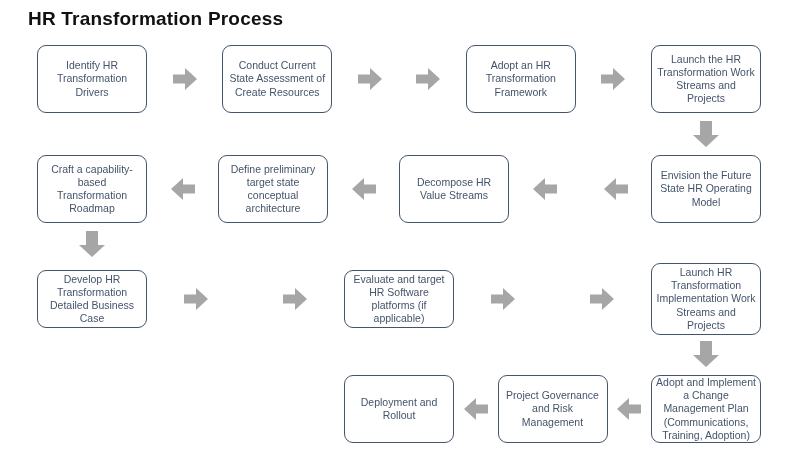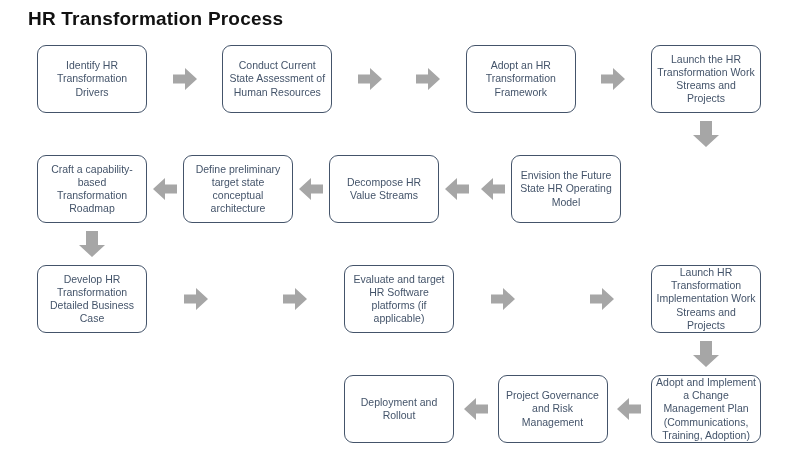--- a/index.html
+++ b/index.html
@@ -36,21 +36,21 @@
       <div class="flow-row" style="top: 45px; left: 37px; width: 724px; gap: 17px;">
         <div class="step">
           <span>Identify HR Transformation Drivers</span>
         </div>
         <div class="gap">
           <svg width="24" height="22" viewBox="0 0 24 22">
             <path d="M0,6.5 L12,6.5 L12,0 L24,11 L12,22 L12,15.5 L0,15.5 Z" class="arrow-shape"></path>
           </svg>
         </div>
         <div class="step">
-          <span>Conduct Current State Assessment of Human Resources</span>
+          <span>Conduct Current State Assessment of Create Resources</span>
         </div>
         <div class="gap">
           <svg width="24" height="22" viewBox="0 0 24 22">
             <path d="M0,6.5 L12,6.5 L12,0 L24,11 L12,22 L12,15.5 L0,15.5 Z" class="arrow-shape"></path>
           </svg>
         </div>
         <div class="gap">
           <svg width="24" height="22" viewBox="0 0 24 22">
             <path d="M0,6.5 L12,6.5 L12,0 L24,11 L12,22 L12,15.5 L0,15.5 Z" class="arrow-shape"></path>
           </svg>
@@ -60,21 +60,21 @@
         </div>
         <div class="gap">
           <svg width="24" height="22" viewBox="0 0 24 22">
             <path d="M0,6.5 L12,6.5 L12,0 L24,11 L12,22 L12,15.5 L0,15.5 Z" class="arrow-shape"></path>
           </svg>
         </div>
         <div class="step">
           <span>Launch the HR Transformation Work Streams and Projects</span>
         </div>
       </div>
-      <div class="flow-row" style="top: 155px; left: 37px; width: 584px;">
+      <div class="flow-row" style="top: 155px; left: 37px; width: 724px;">
         <div class="step">
           <span>Craft a capability-based Transformation Roadmap</span>
         </div>
         <div class="gap">
           <svg width="24" height="22" viewBox="0 0 24 22">
             <path d="M0,6.5 L12,6.5 L12,0 L24,11 L12,22 L12,15.5 L0,15.5 Z" class="arrow-shape" transform="translate(24,0) scale(-1,1)"></path>
           </svg>
         </div>
         <div class="step">
           <span>Define preliminary target state conceptual architecture</span>
@@ -94,21 +94,21 @@
         </div>
         <div class="gap">
           <svg width="24" height="22" viewBox="0 0 24 22">
             <path d="M0,6.5 L12,6.5 L12,0 L24,11 L12,22 L12,15.5 L0,15.5 Z" class="arrow-shape" transform="translate(24,0) scale(-1,1)"></path>
           </svg>
         </div>
         <div class="step">
           <span>Envision the Future State HR Operating Model</span>
         </div>
       </div>
-      <div class="flow-row" style="top: 265px; left: 37px; width: 724px;">
+      <div class="flow-row" style="top: 265px; left: 37px; width: 724px; align-items: center;">
         <div class="step">
           <span>Develop HR Transformation Detailed Business Case</span>
         </div>
         <div class="gap">
           <svg width="24" height="22" viewBox="0 0 24 22">
             <path d="M0,6.5 L12,6.5 L12,0 L24,11 L12,22 L12,15.5 L0,15.5 Z" class="arrow-shape"></path>
           </svg>
         </div>
         <div class="gap">
           <svg width="24" height="22" viewBox="0 0 24 22">

